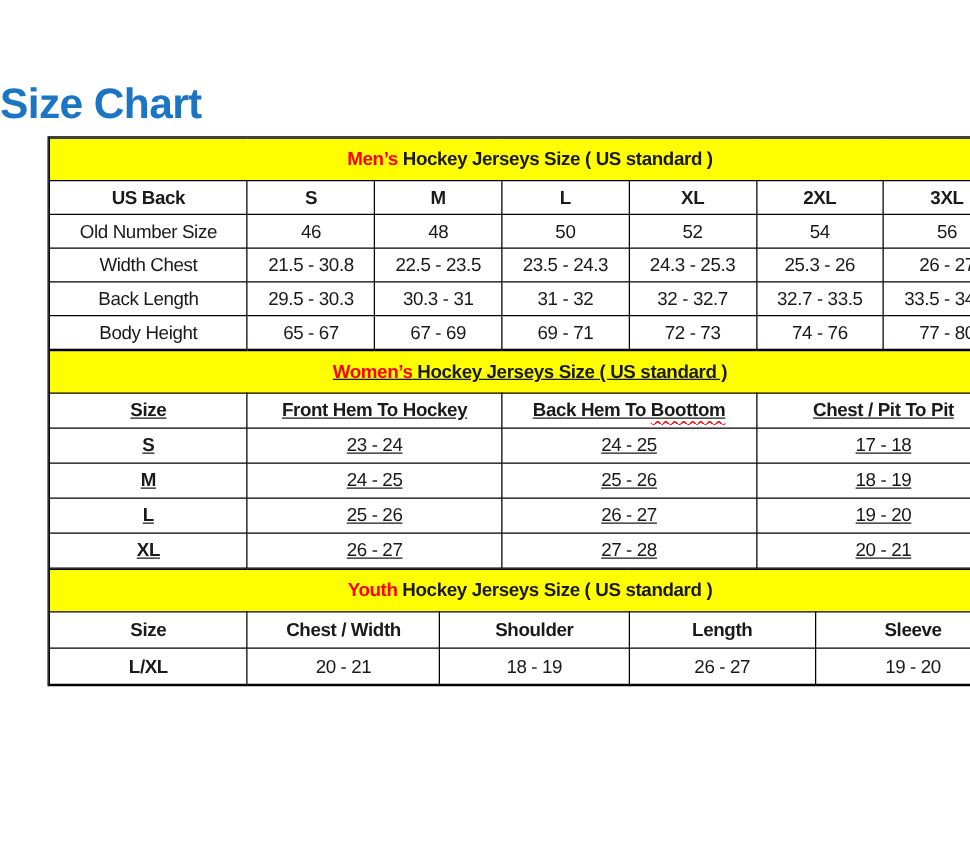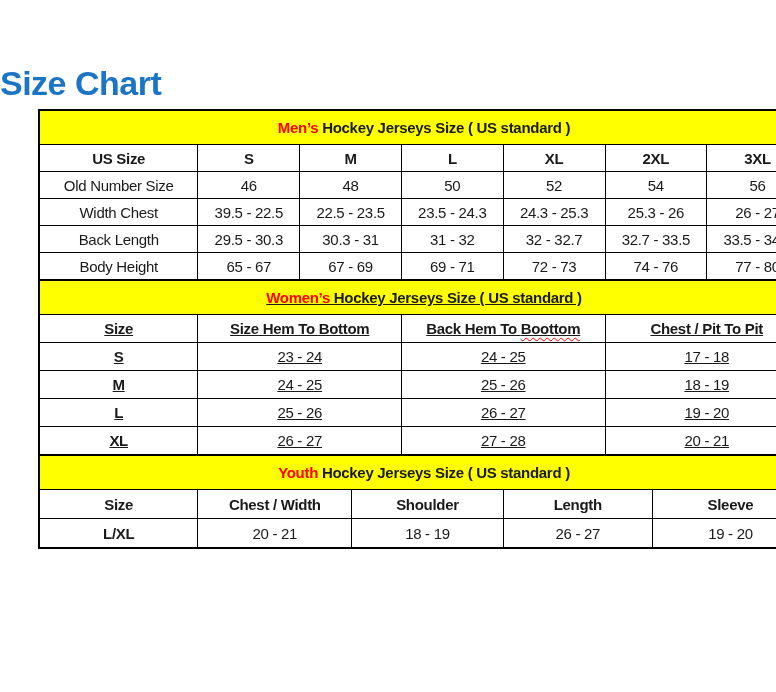--- a/index.html
+++ b/index.html
@@ -92,40 +92,40 @@
           <col style="width:13.23%">
           <col style="width:13.24%">
           <col style="width:13.23%">
           <col style="width:13.23%">
       </colgroup>
       <tbody>
           <tr>
         <td class="banner" colspan="7"><span class="accent">Men’s</span><span> Hockey Jerseys Size ( US standard )</span></td>
       </tr>
       <tr class="head">
-        <td>US Size</td>
+        <td>US Back</td>
         <td>S</td>
         <td>M</td>
         <td>L</td>
         <td>XL</td>
         <td>2XL</td>
         <td>3XL</td>
       </tr>
       <tr>
         <td class="lbl">Old Number Size</td>
         <td>46</td>
         <td>48</td>
         <td>50</td>
         <td>52</td>
         <td>54</td>
         <td>56</td>
       </tr>
       <tr>
         <td class="lbl">Width Chest</td>
-        <td>39.5 - 22.5</td>
+        <td>21.5 - 30.8</td>
         <td>22.5 - 23.5</td>
         <td>23.5 - 24.3</td>
         <td>24.3 - 25.3</td>
         <td>25.3 - 26</td>
         <td>26 - 27</td>
       </tr>
       <tr>
         <td class="lbl">Back Length</td>
         <td>29.5 - 30.3</td>
         <td>30.3 - 31</td>
@@ -152,21 +152,21 @@
           <col style="width:26.47%">
           <col style="width:26.47%">
           <col style="width:26.46%">
       </colgroup>
       <tbody>
           <tr>
         <td class="banner" colspan="4"><span class="accent">Women’s</span><span> Hockey Jerseys Size ( US standard )</span></td>
       </tr>
       <tr class="head">
         <td>Size</td>
-        <td>Size Hem To Bottom</td>
+        <td>Front Hem To Hockey</td>
         <td><span>Back Hem To </span><span class="wavy">Boottom</span></td>
         <td>Chest / Pit To Pit</td>
       </tr>
       <tr>
         <td class="size-lbl">S</td>
         <td>23 - 24</td>
         <td>24 - 25</td>
         <td>17 - 18</td>
       </tr>
       <tr>

